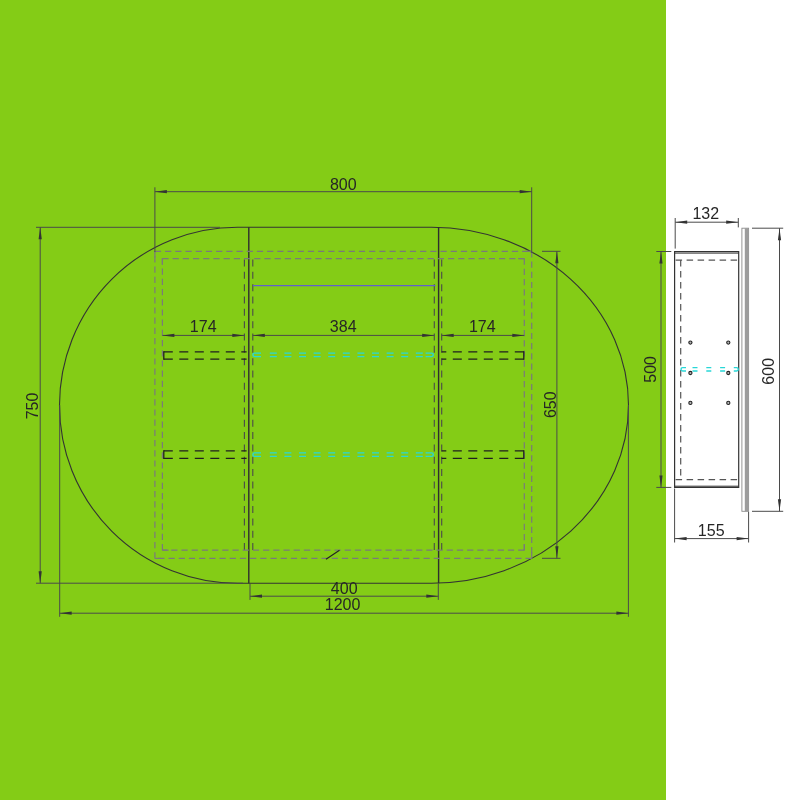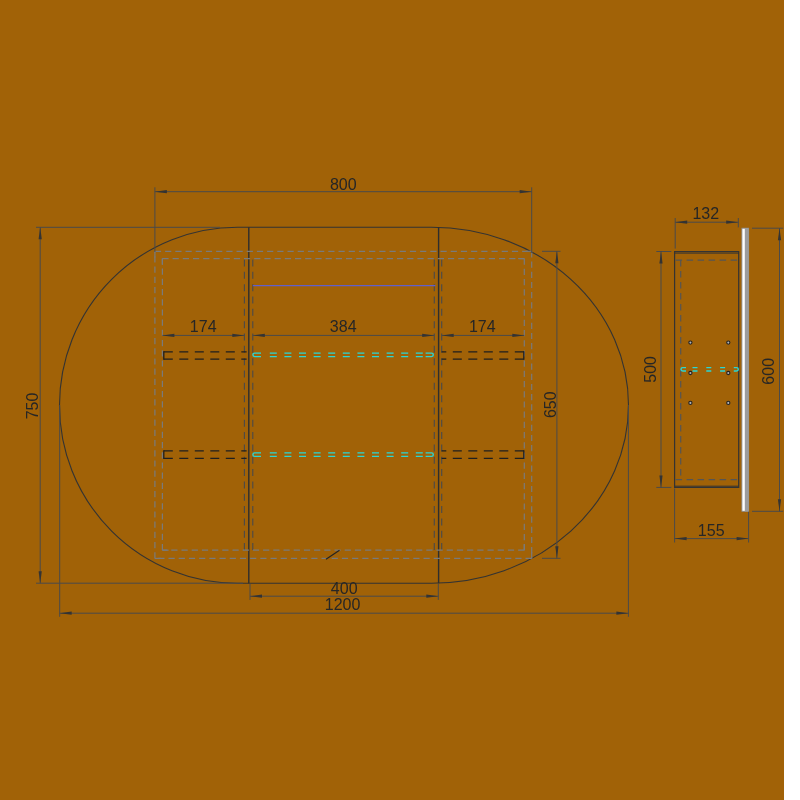--- a/index.html
+++ b/index.html
@@ -1,16 +1,16 @@
 <!DOCTYPE html>
 <html><head>
 <meta charset="utf-8">
 <style>
   html,body{margin:0;padding:0;background:#ffffff;}
-  .page{width:784px;height:800px;position:relative;background:#a16207;}
+  .page{width:666px;height:800px;position:relative;background:#84cc16;}
   text{font-family:"Liberation Sans",sans-serif;font-size:16px;fill:#262626;}
 </style>
 </head>
 <body>
 <div class="page">
 <svg width="800" height="800" viewBox="0 0 800 800">
 
 <path d="M 237.5 227.2 H 431.5 A 197 178 0 0 1 628.5 405.2 A 197 178 0 0 1 431.5 583.2 H 237.5 A 178 178 0 0 1 59.5 405.2 A 178 178 0 0 1 237.5 227.2 Z" fill="none" stroke="#333333" stroke-width="1.1"></path>
 
 <line x1="248.8" y1="227.3" x2="248.8" y2="583.2" stroke="#2e2e2e" stroke-width="1.4"></line>

